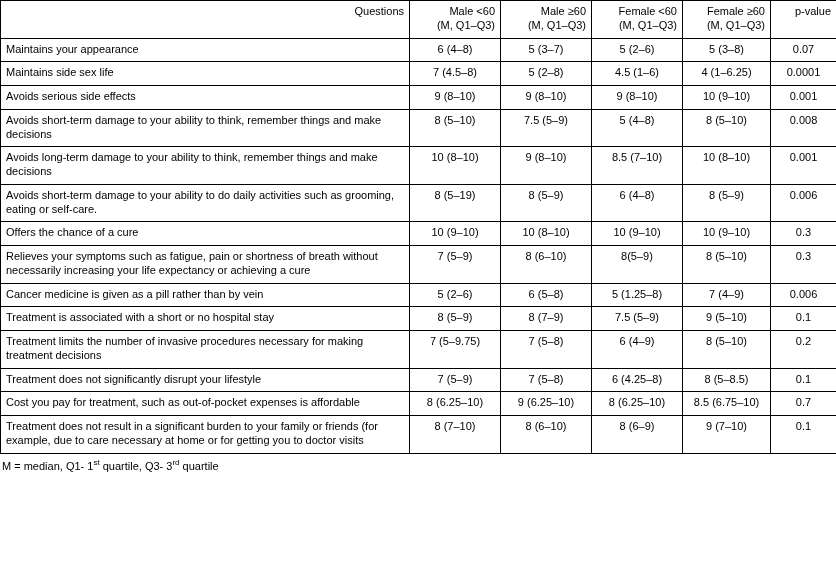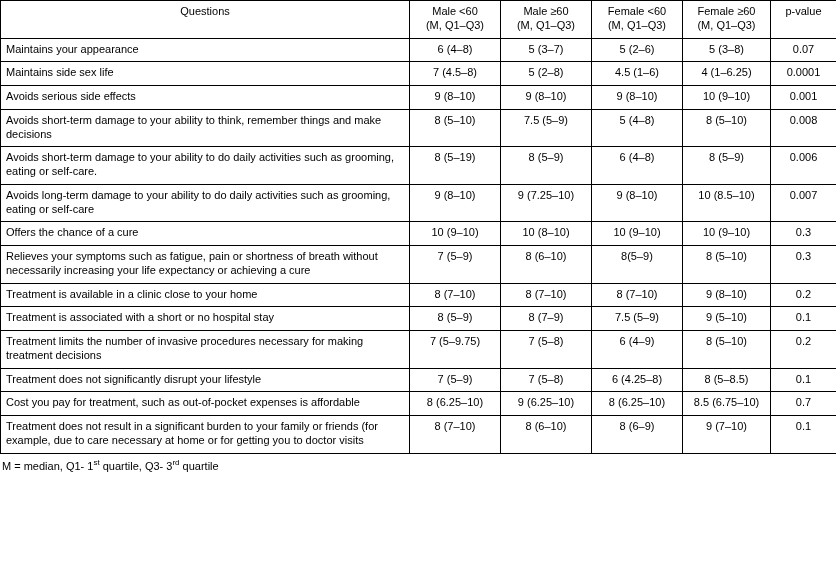--- a/index.html
+++ b/index.html
@@ -26,21 +26,21 @@
     table-layout: fixed;
   }
   table.data th, table.data td {
     border: 1px solid #000000;
     vertical-align: top;
     padding: 4px 5px 5px 5px;
     font-weight: normal;
     line-height: 1.25;
   }
   table.data th {
-    text-align: center;
+    text-align: right;
   }
   col.c0 { width: 409px; }
   col.c1 { width: 91px; }
   col.c2 { width: 91px; }
   col.c3 { width: 91px; }
   col.c4 { width: 88px; }
   col.c5 { width: 66px; }
 
   .hdr-q {
     text-align: left;
@@ -134,58 +134,58 @@
       </tr>
       <tr>
         <td class="q">Avoids short-term damage to your ability to think, remember things and make decisions</td>
         <td class="v">8 (5–10)</td>
         <td class="v">7.5 (5–9)</td>
         <td class="v">5 (4–8)</td>
         <td class="v">8 (5–10)</td>
         <td class="v">0.008</td>
       </tr>
       <tr>
+        <td class="q">Avoids long-term damage to your ability to think, remember things and make decisions</td>
+        <td class="v">10 (8–10)</td>
+        <td class="v">9 (8–10)</td>
+        <td class="v">8.5 (7–10)</td>
+        <td class="v">10 (8–10)</td>
+        <td class="v">0.001</td>
+      </tr>
+      <tr>
         <td class="q">Avoids short-term damage to your ability to do daily activities such as grooming, eating or self-care.</td>
         <td class="v">8 (5–19)</td>
         <td class="v">8 (5–9)</td>
         <td class="v">6 (4–8)</td>
         <td class="v">8 (5–9)</td>
         <td class="v">0.006</td>
       </tr>
       <tr>
-        <td class="q">Avoids long-term damage to your ability to do daily activities such as grooming, eating or self-care</td>
-        <td class="v">9 (8–10)</td>
-        <td class="v">9 (7.25–10)</td>
-        <td class="v">9 (8–10)</td>
-        <td class="v">10 (8.5–10)</td>
-        <td class="v">0.007</td>
-      </tr>
-      <tr>
         <td class="q">Offers the chance of a cure</td>
         <td class="v">10 (9–10)</td>
         <td class="v">10 (8–10)</td>
         <td class="v">10 (9–10)</td>
         <td class="v">10 (9–10)</td>
         <td class="v">0.3</td>
       </tr>
       <tr>
         <td class="q">Relieves your symptoms such as fatigue, pain or shortness of breath without necessarily increasing your life expectancy or achieving a cure</td>
         <td class="v">7 (5–9)</td>
         <td class="v">8 (6–10)</td>
         <td class="v">8(5–9)</td>
         <td class="v">8 (5–10)</td>
         <td class="v">0.3</td>
       </tr>
       <tr>
-        <td class="q">Treatment is available in a clinic close to your home</td>
-        <td class="v">8 (7–10)</td>
-        <td class="v">8 (7–10)</td>
-        <td class="v">8 (7–10)</td>
-        <td class="v">9 (8–10)</td>
-        <td class="v">0.2</td>
+        <td class="q">Cancer medicine is given as a pill rather than by vein</td>
+        <td class="v">5 (2–6)</td>
+        <td class="v">6 (5–8)</td>
+        <td class="v">5 (1.25–8)</td>
+        <td class="v">7 (4–9)</td>
+        <td class="v">0.006</td>
       </tr>
       <tr>
         <td class="q">Treatment is associated with a short or no hospital stay</td>
         <td class="v">8 (5–9)</td>
         <td class="v">8 (7–9)</td>
         <td class="v">7.5 (5–9)</td>
         <td class="v">9 (5–10)</td>
         <td class="v">0.1</td>
       </tr>
       <tr>

